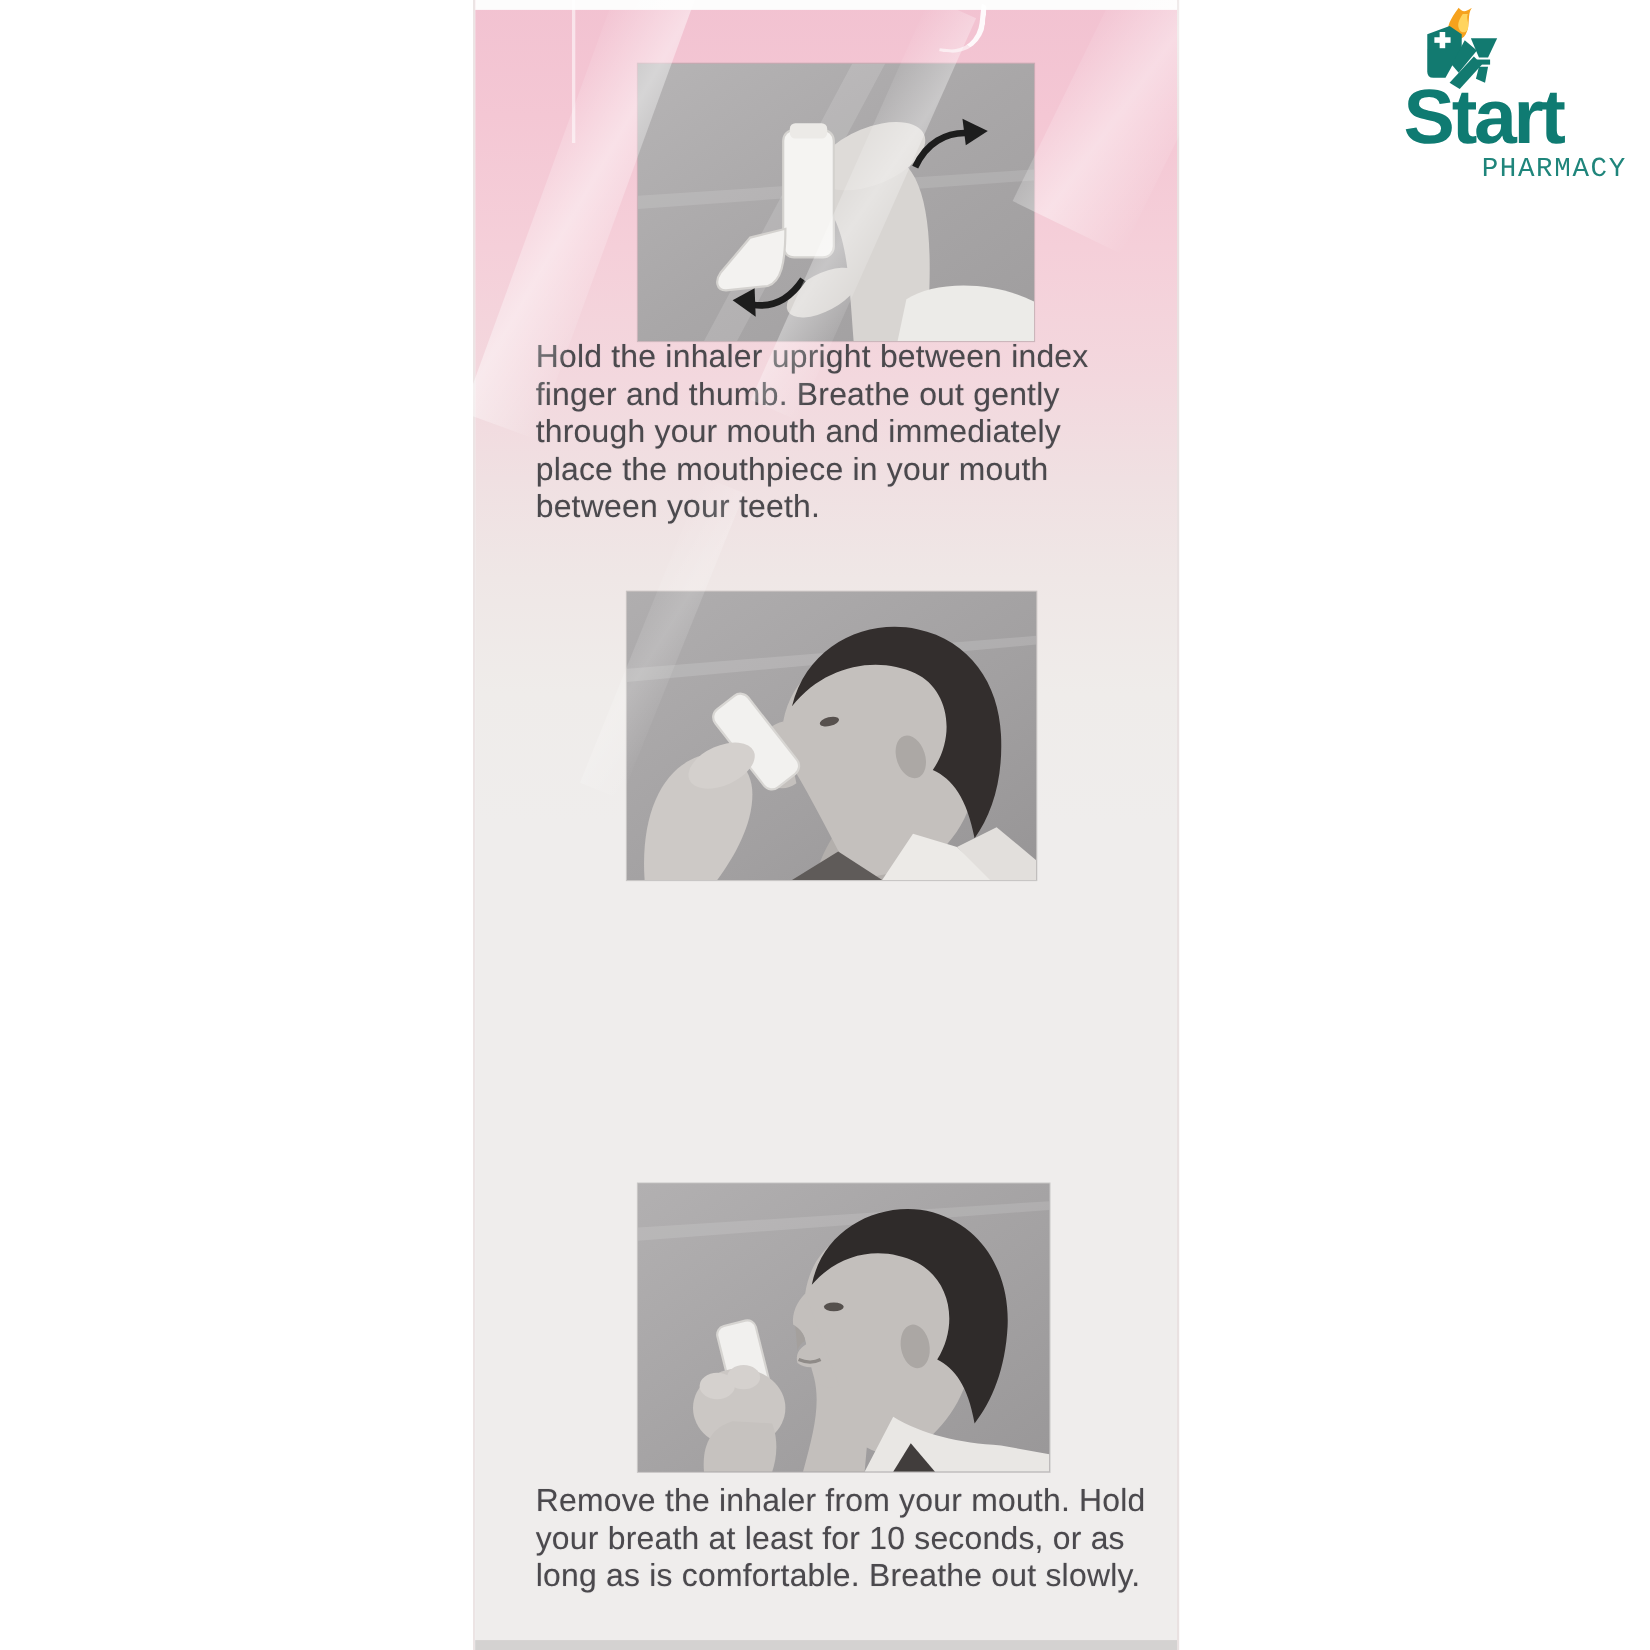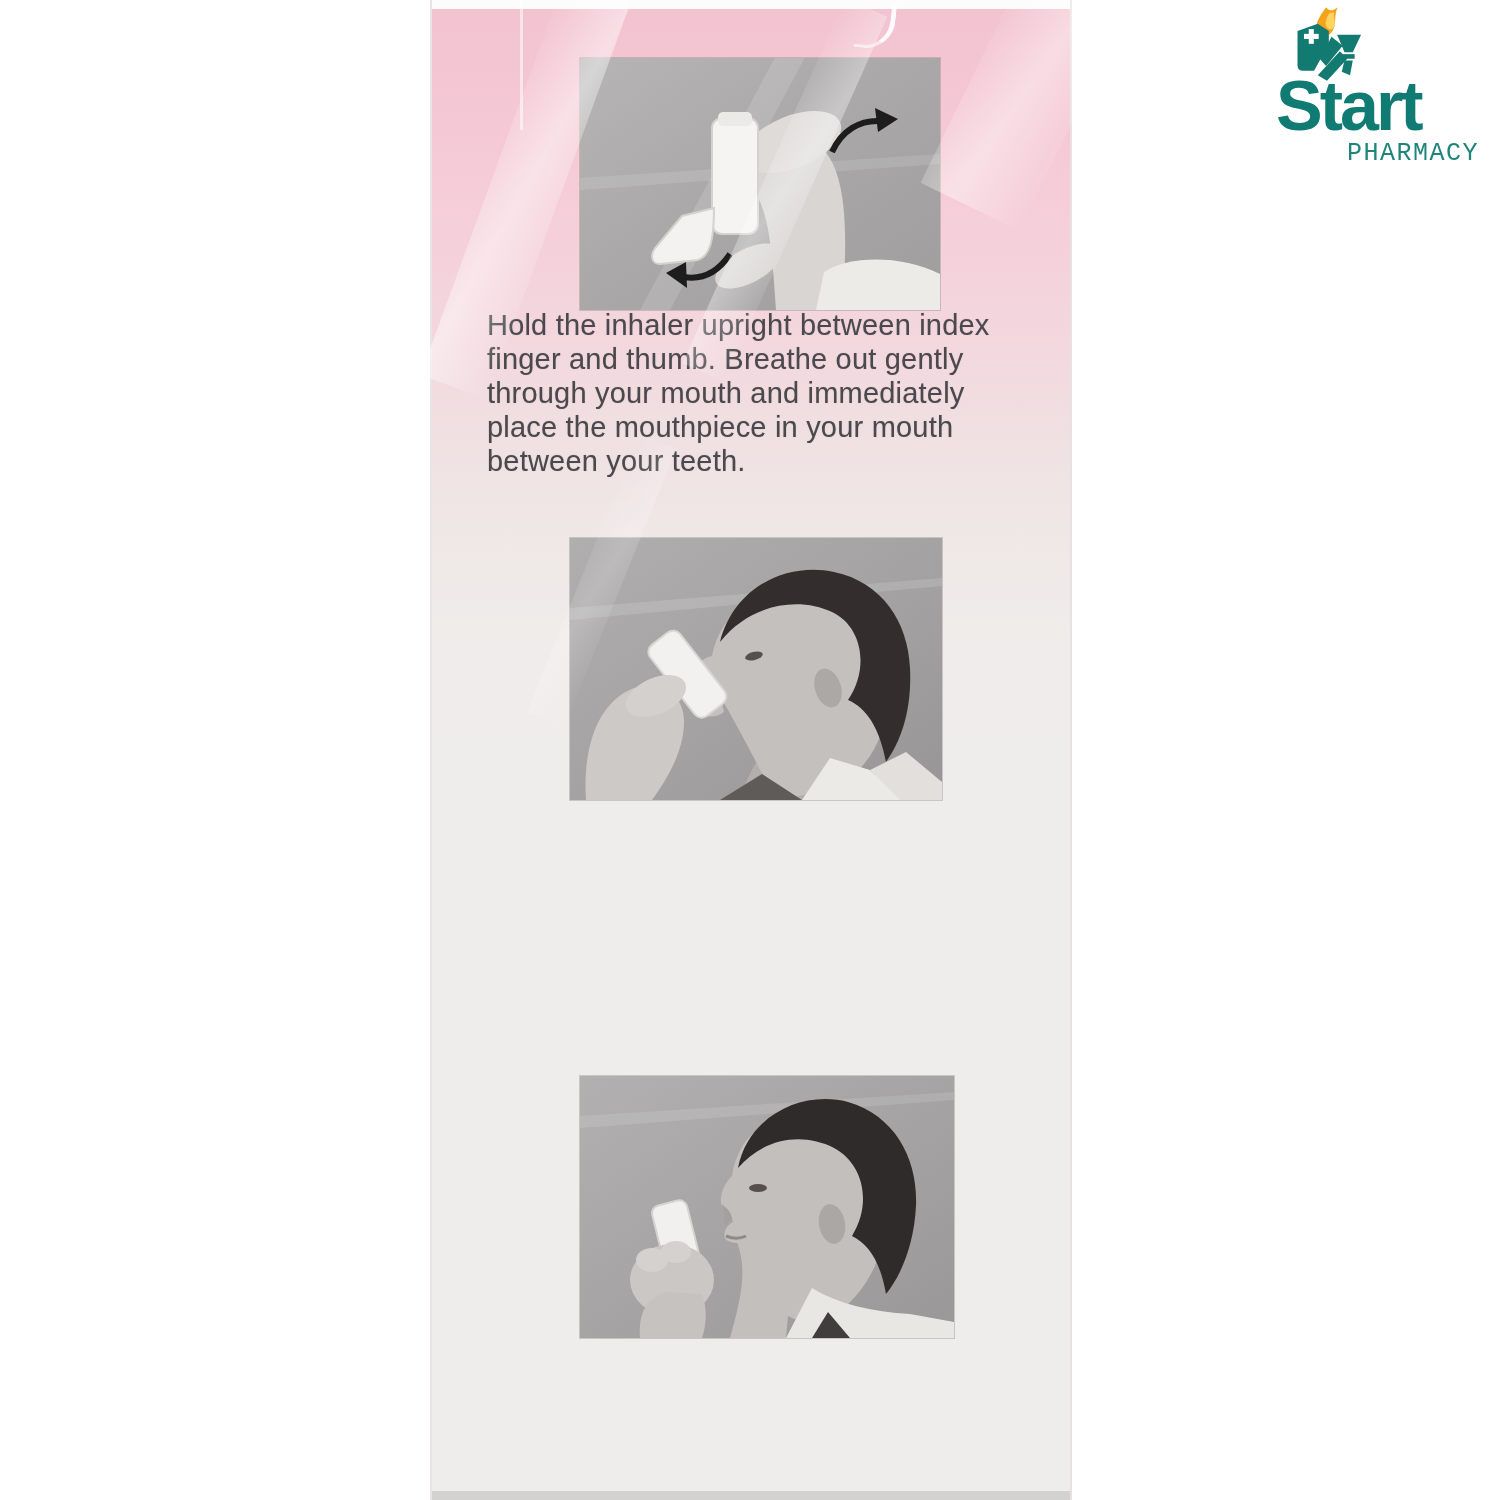--- a/index.html
+++ b/index.html
@@ -189,20 +189,23 @@
           <g transform="rotate(-14 96 160)">
             <rect x="78" y="126" width="36" height="64" rx="8" fill="#f1f0ee" stroke="#d6d4d1" stroke-width="2"></rect>
           </g>
           <ellipse cx="92" cy="204" rx="42" ry="36" fill="#cbc7c4"></ellipse>
           <ellipse cx="72" cy="184" rx="16" ry="12" fill="#d5d1ce"></ellipse>
           <ellipse cx="96" cy="176" rx="15" ry="11" fill="#d5d1ce"></ellipse>
           <path d="M60,262 C58,238 66,222 86,216 L122,218 C128,234 126,250 122,262 Z" fill="#c6c2bf"></path>
         </g>
       </svg>
     </div>
+    <p class="step-text t3">Remove the inhaler from your mouth. Hold
+your breath at least for 10 seconds, or as
+long as is comfortable. Breathe out slowly.</p>
 
     <div class="glare g1"></div>
     <div class="glare g2"></div>
     <div class="glare g3"></div>
     <div class="glare g4"></div>
     <div class="bottom-edge"></div>
   </div>
 
   <div class="logo">
     <svg class="logo-icon" width="70" height="76" viewBox="0 0 76 82">

